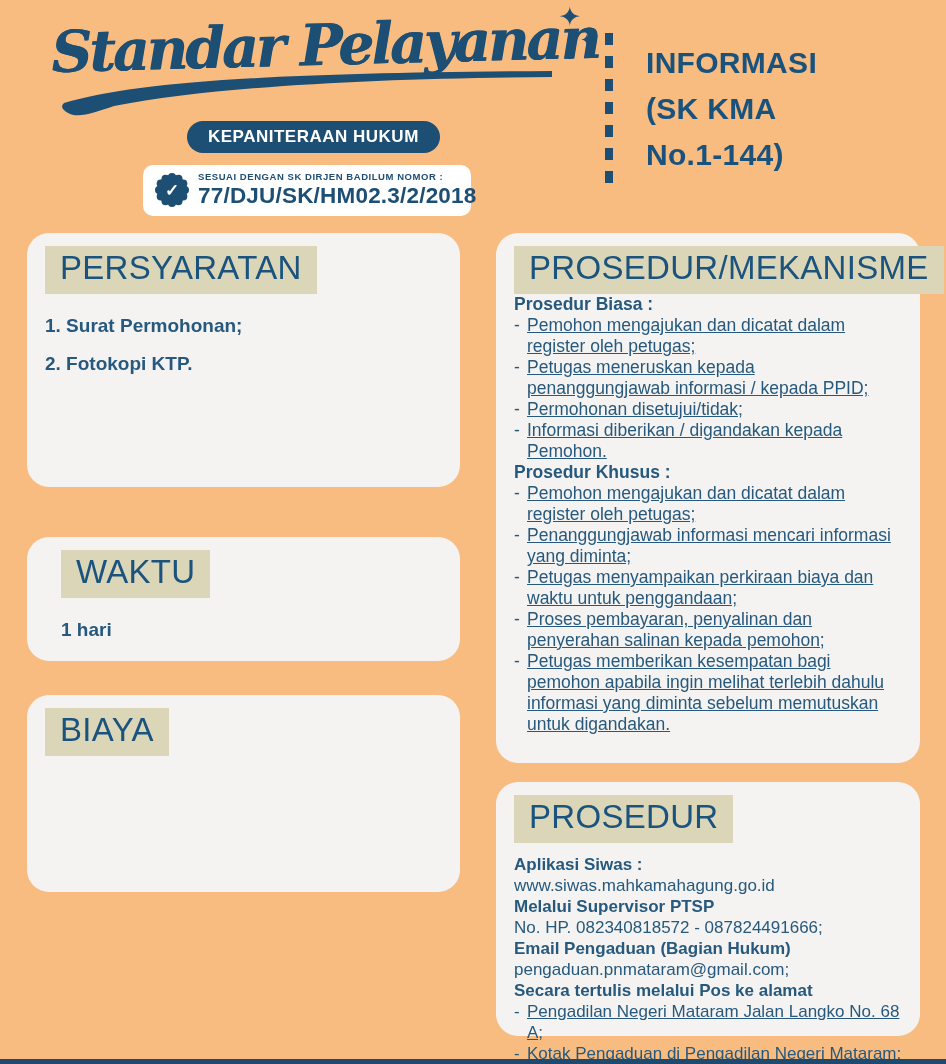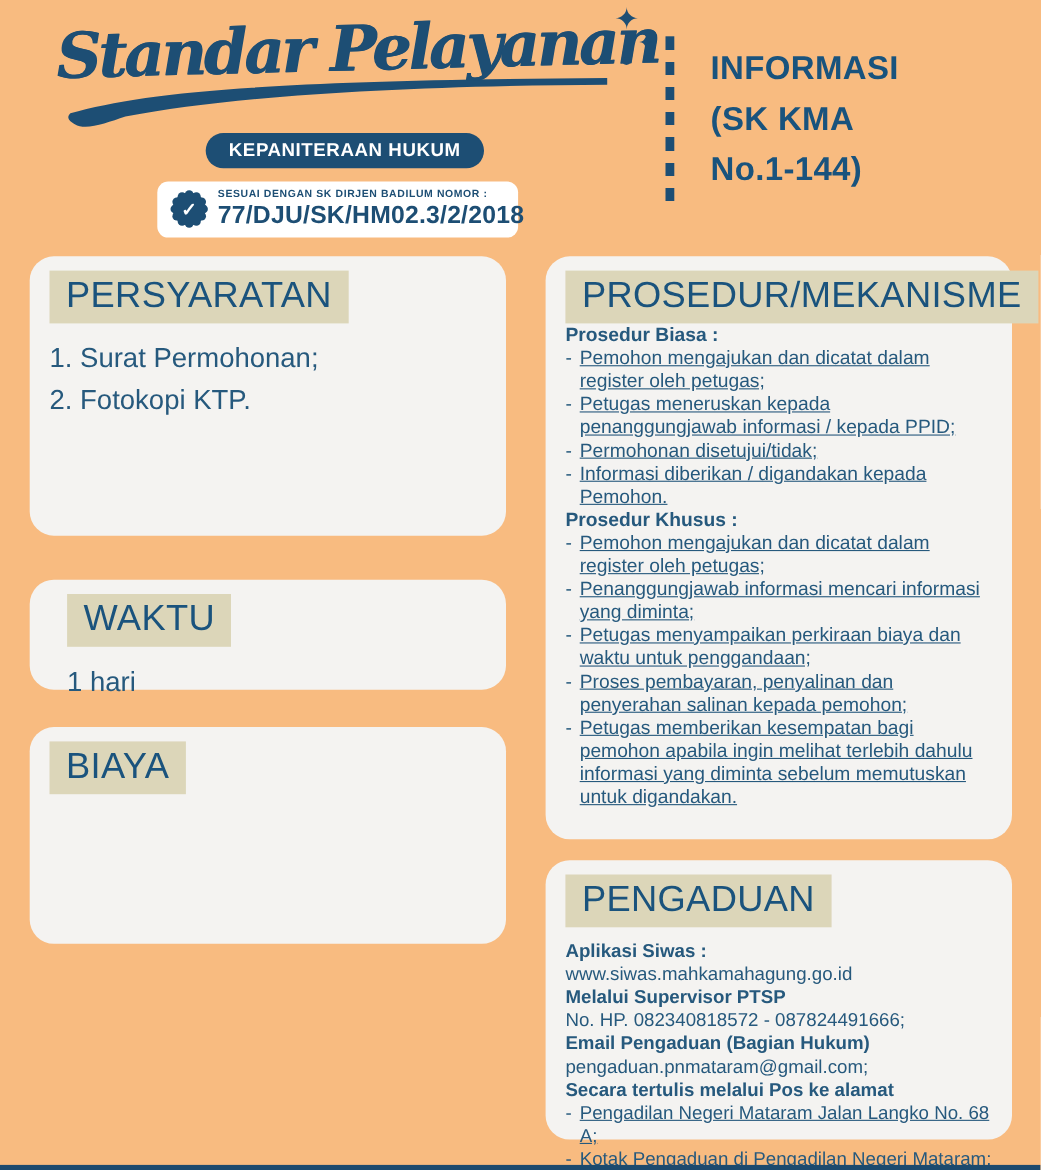--- a/index.html
+++ b/index.html
@@ -55,30 +55,30 @@
     font-size:30px;font-weight:700;color:#19537d;line-height:46px;letter-spacing:0.3px;
   }
   
   .col{position:absolute;top:233px;display:flex;flex-direction:column;}
   .col-left{left:27px;width:433px;}
   .col-right{left:496px;width:424px;}
   .card{
     background:#f4f3f1;border-radius:22px;padding:13px 18px;box-sizing:border-box;flex:none;
   }
   .card-persyaratan{height:254px;}
-  .card-waktu{height:100px;margin-top:40px;padding-left:34px;}
+  .card-waktu{height:124px;margin-top:50px;padding-left:34px;}
   .card-biaya{height:197px;margin-top:34px;}
   .card-produk{height:144px;margin-top:24px;}
   .card-prosedur{height:530px;}
   .card-pengaduan{height:254px;margin-top:19px;}
   .chip{
     display:inline-block;background:#dcd6b9;color:#1a537d;
     font-size:33px;padding:3px 15px 7px;letter-spacing:0.3px;white-space:nowrap;
   }
-  .big-body{font-size:25px;line-height:34px;color:#26597d;margin-top:15px;}
+  .big-body{font-size:19px;line-height:34px;color:#26597d;margin-top:15px;font-weight:bold;}
   .big-body p{margin:0 0 4px 0;}
   .sm-body{font-size:17.5px;line-height:21px;color:#26597d;}
   .sm-body .subhead{font-weight:700;margin:0;}
   ul.dash{list-style:none;margin:0;padding:0;}
   ul.dash li{position:relative;padding-left:13px;margin:0;text-decoration:underline;}
   ul.dash li::before{content:"-";position:absolute;left:0;top:0;}
   .pg-body{font-size:17px;line-height:21px;color:#26597d;margin-top:11px;}
   .pg-label{font-weight:700;}
   
   .footer-bar{position:absolute;left:0;bottom:0;width:100%;height:5px;background:#1d4a6e;}
@@ -157,21 +157,21 @@
           <li>Pemohon mengajukan dan dicatat dalam register oleh petugas;</li>
           <li>Penanggungjawab informasi mencari informasi yang diminta;</li>
           <li>Petugas menyampaikan perkiraan biaya dan waktu untuk penggandaan;</li>
           <li>Proses pembayaran, penyalinan dan penyerahan salinan kepada pemohon;</li>
           <li>Petugas memberikan kesempatan bagi pemohon apabila ingin melihat terlebih dahulu informasi yang diminta sebelum memutuskan untuk digandakan.</li>
         </ul>
       </div>
     </div>
 
     <div class="card card-pengaduan">
-      <span class="chip">PENGADUAN</span>
+      <span class="chip">PROSEDUR</span>
       <div class="pg-body">
         <div class="pg-label">Aplikasi Siwas :</div>
         <div>www.siwas.mahkamahagung.go.id</div>
         <div class="pg-label">Melalui Supervisor PTSP</div>
         <div>No. HP. 082340818572 - 087824491666;</div>
         <div class="pg-label">Email Pengaduan (Bagian Hukum)</div>
         <div>pengaduan.pnmataram@gmail.com;</div>
         <div class="pg-label">Secara tertulis melalui Pos ke alamat</div>
         <ul class="dash">
           <li>Pengadilan Negeri Mataram Jalan Langko No. 68 A;</li>

